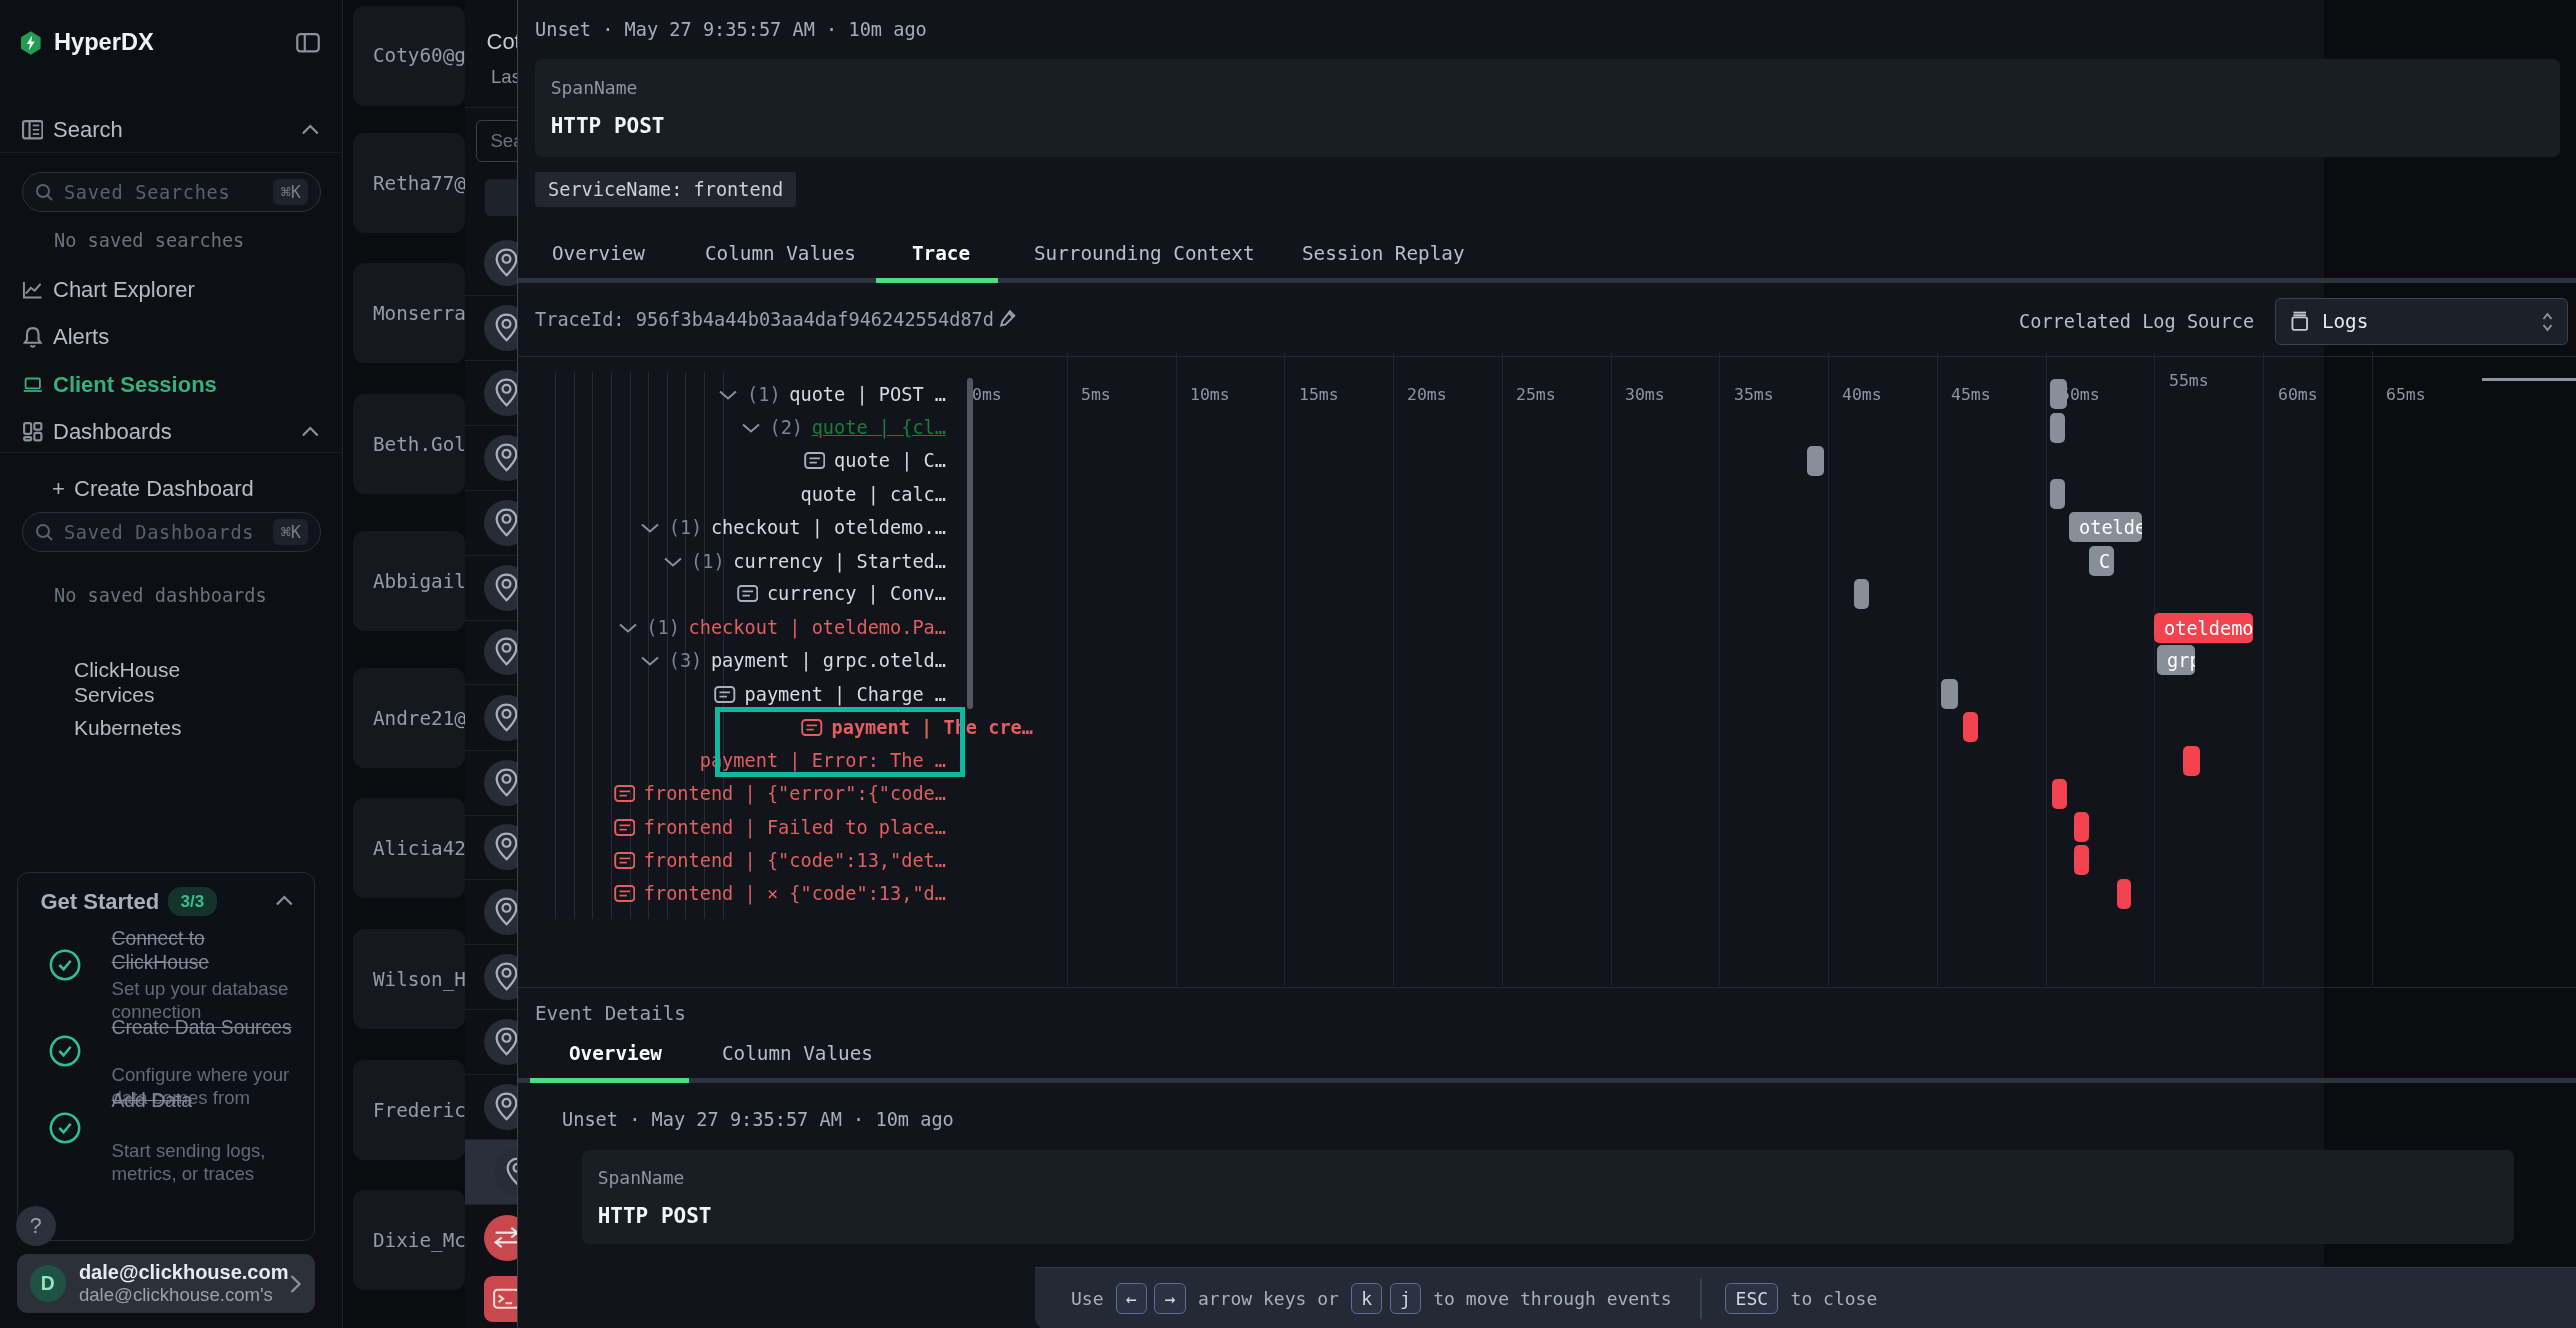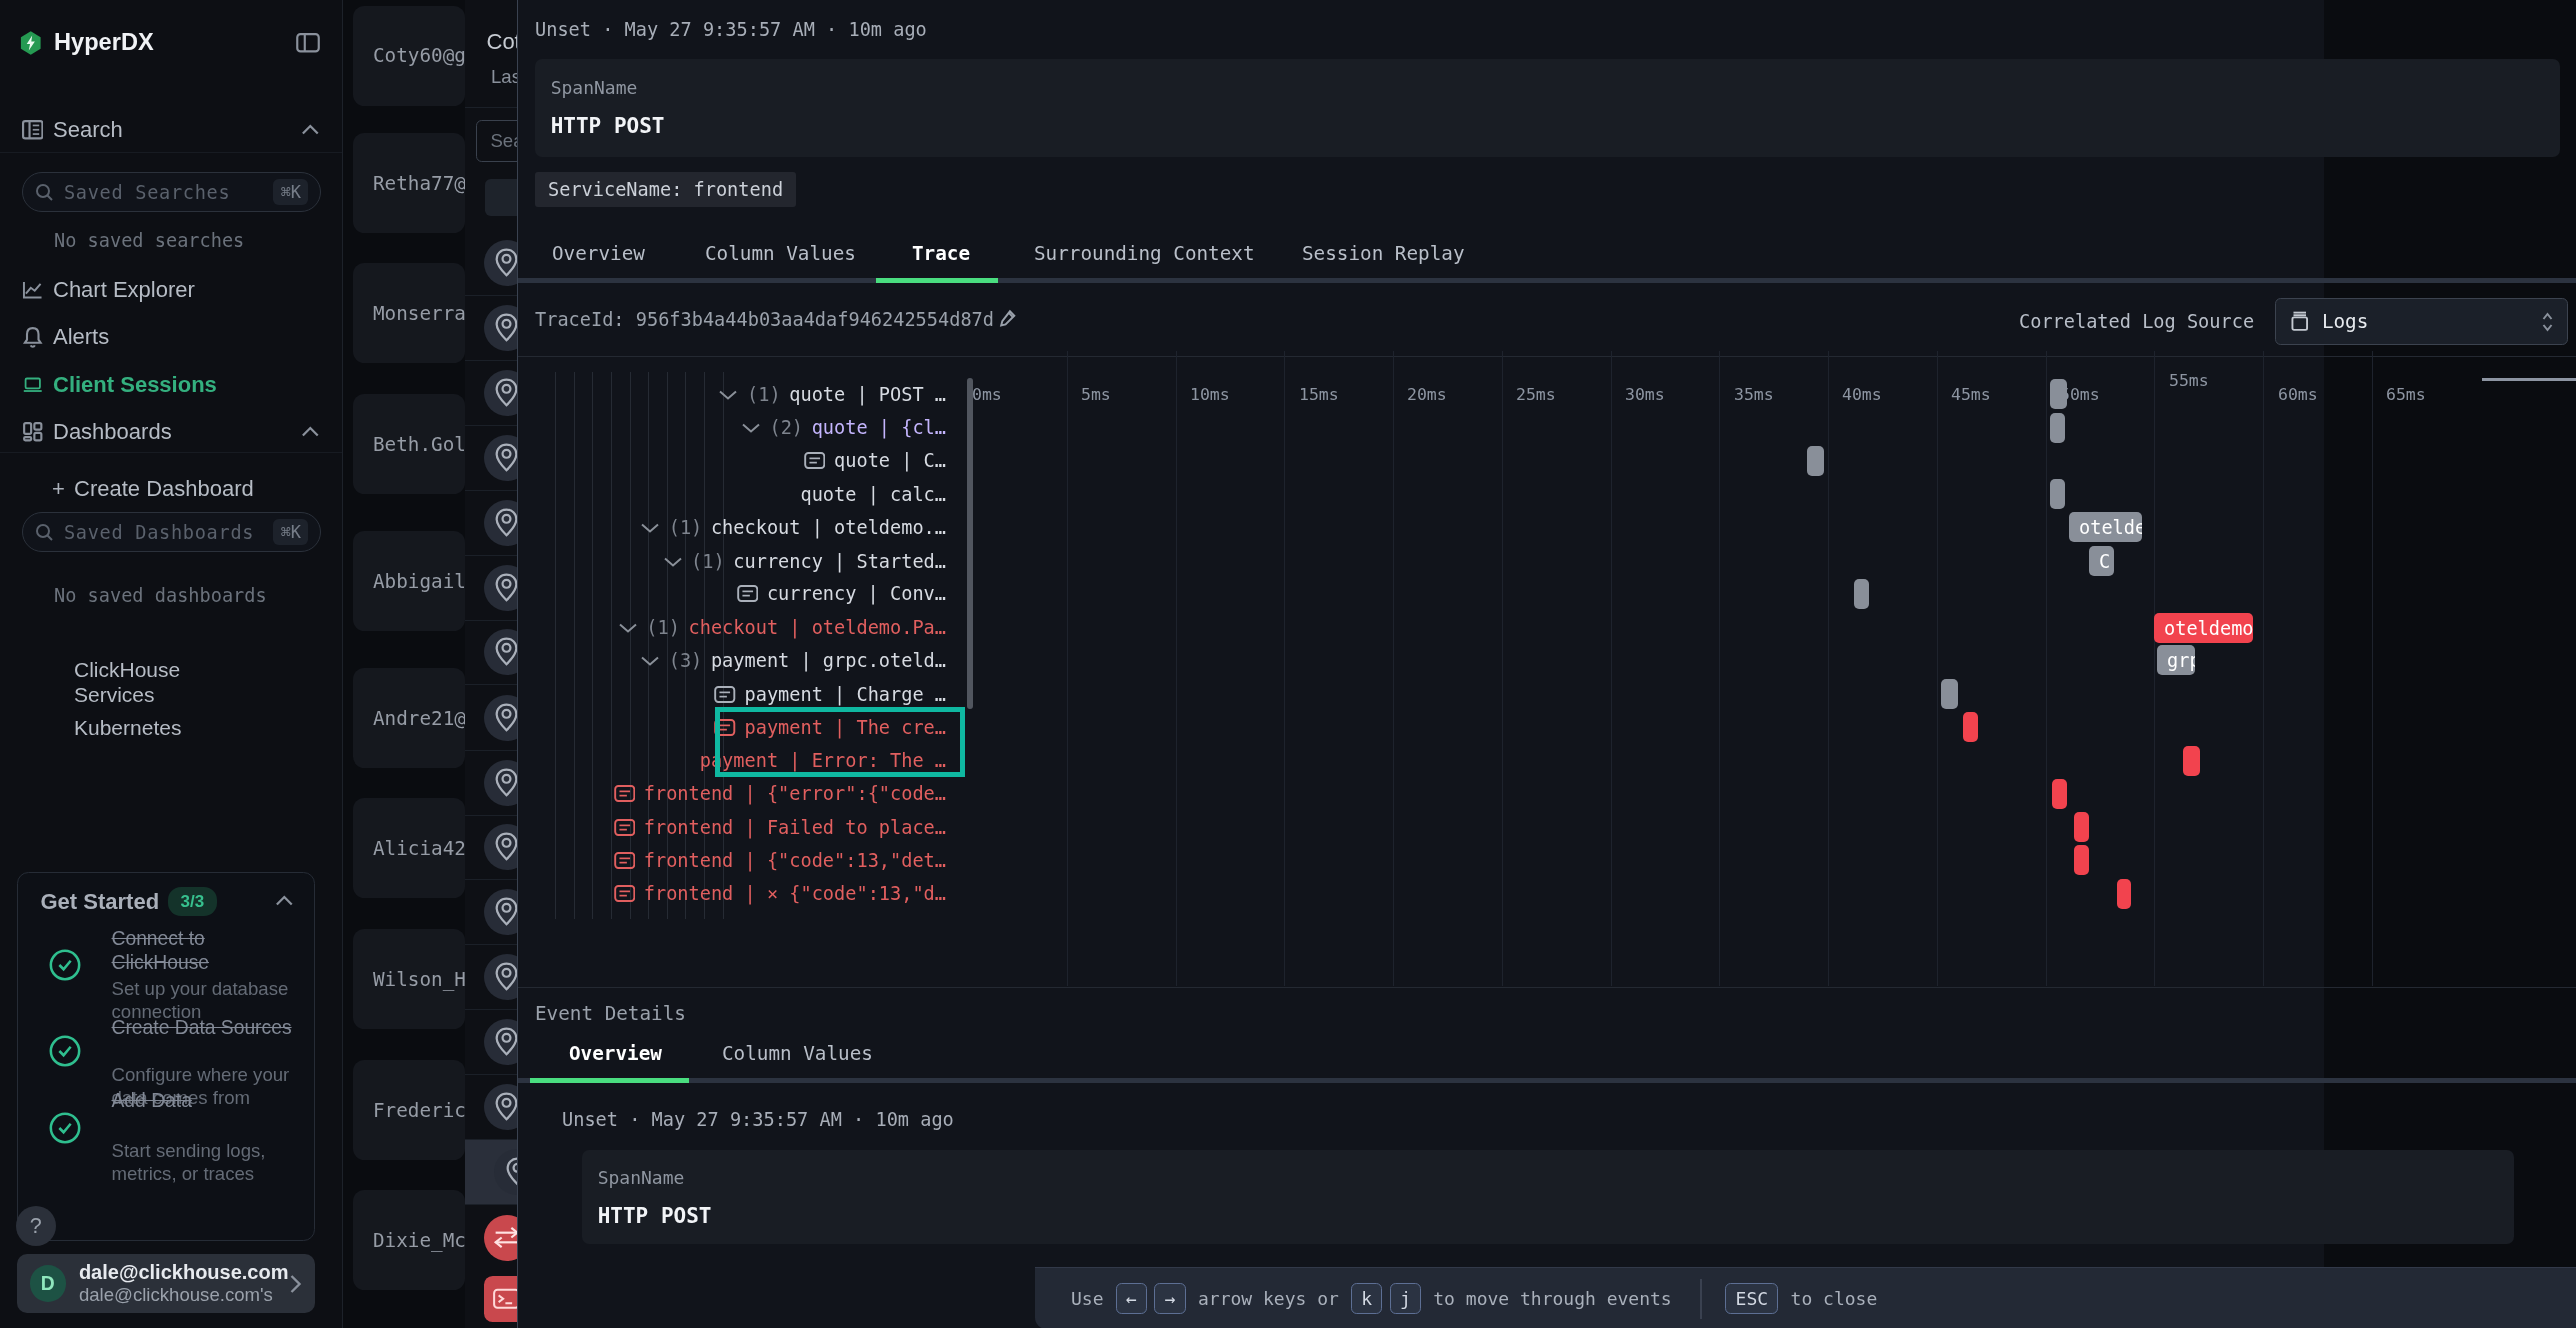--- a/index.html
+++ b/index.html
@@ -544,21 +544,21 @@
           <span class="txt" style="color: rgb(215, 219, 226);">quote | POST …</span>
         </div>
         <div class="bar" style="left: 1532px; top: 379px; width: 16.5px; background: rgb(137, 143, 153);"></div>
         <div class="trow" style="right: 1631px; top: 411px;">
           <span>
             <svg width="20" height="13" viewBox="0 0 20 12">
               <polyline points="2,3 10,10 18,3" fill="none" stroke="#8a9099" stroke-width="2"></polyline>
             </svg>
           </span>
           <span class="cnt">(2)</span>
-          <span class="txt" style="color: #c4b5fd;">quote | {cl…</span>
+          <span class="txt" style="color: #15803d; text-decoration: underline;">quote | {cl…</span>
         </div>
         <div class="bar" style="left: 1532px; top: 413px; width: 15px; background: rgb(137, 143, 153);"></div>
         <div class="trow" style="right: 1631px; top: 444px;">
           <span>
             <svg width="21.5" height="17" viewBox="0 0 20 16">
               <rect x="1" y="1" width="18" height="14" rx="3" fill="none" stroke="#aab0ba" stroke-width="1.8"></rect>
               <line x1="5" y1="6" x2="15" y2="6" stroke="#aab0ba" stroke-width="1.6"></line>
               <line x1="5" y1="10" x2="12" y2="10" stroke="#aab0ba" stroke-width="1.6"></line>
             </svg>
           </span>
@@ -632,21 +632,21 @@
           <span>
             <svg width="21.5" height="17" viewBox="0 0 20 16">
               <rect x="1" y="1" width="18" height="14" rx="3" fill="none" stroke="#aab0ba" stroke-width="1.8"></rect>
               <line x1="5" y1="6" x2="15" y2="6" stroke="#aab0ba" stroke-width="1.6"></line>
               <line x1="5" y1="10" x2="12" y2="10" stroke="#aab0ba" stroke-width="1.6"></line>
             </svg>
           </span>
           <span class="txt" style="color: rgb(215, 219, 226);">payment | Charge …</span>
         </div>
         <div class="bar" style="left: 1423px; top: 679px; width: 17px; background: rgb(137, 143, 153);"></div>
-        <div class="trow" style="right: 1631px; top: 711px;">
+        <div class="trow" style="right: 1544px; top: 711px; font-weight: bold;">
           <span>
             <svg width="21.5" height="17" viewBox="0 0 20 16">
               <rect x="1" y="1" width="18" height="14" rx="3" fill="none" stroke="#e15f5f" stroke-width="1.8"></rect>
               <line x1="5" y1="6" x2="15" y2="6" stroke="#e15f5f" stroke-width="1.6"></line>
               <line x1="5" y1="10" x2="12" y2="10" stroke="#e15f5f" stroke-width="1.6"></line>
             </svg>
           </span>
           <span class="txt" style="color: rgb(225, 95, 95);">payment | The cre…</span>
         </div>
         <div class="bar" style="left: 1445px; top: 712px; width: 15px; background: rgb(242, 67, 78);"></div>

